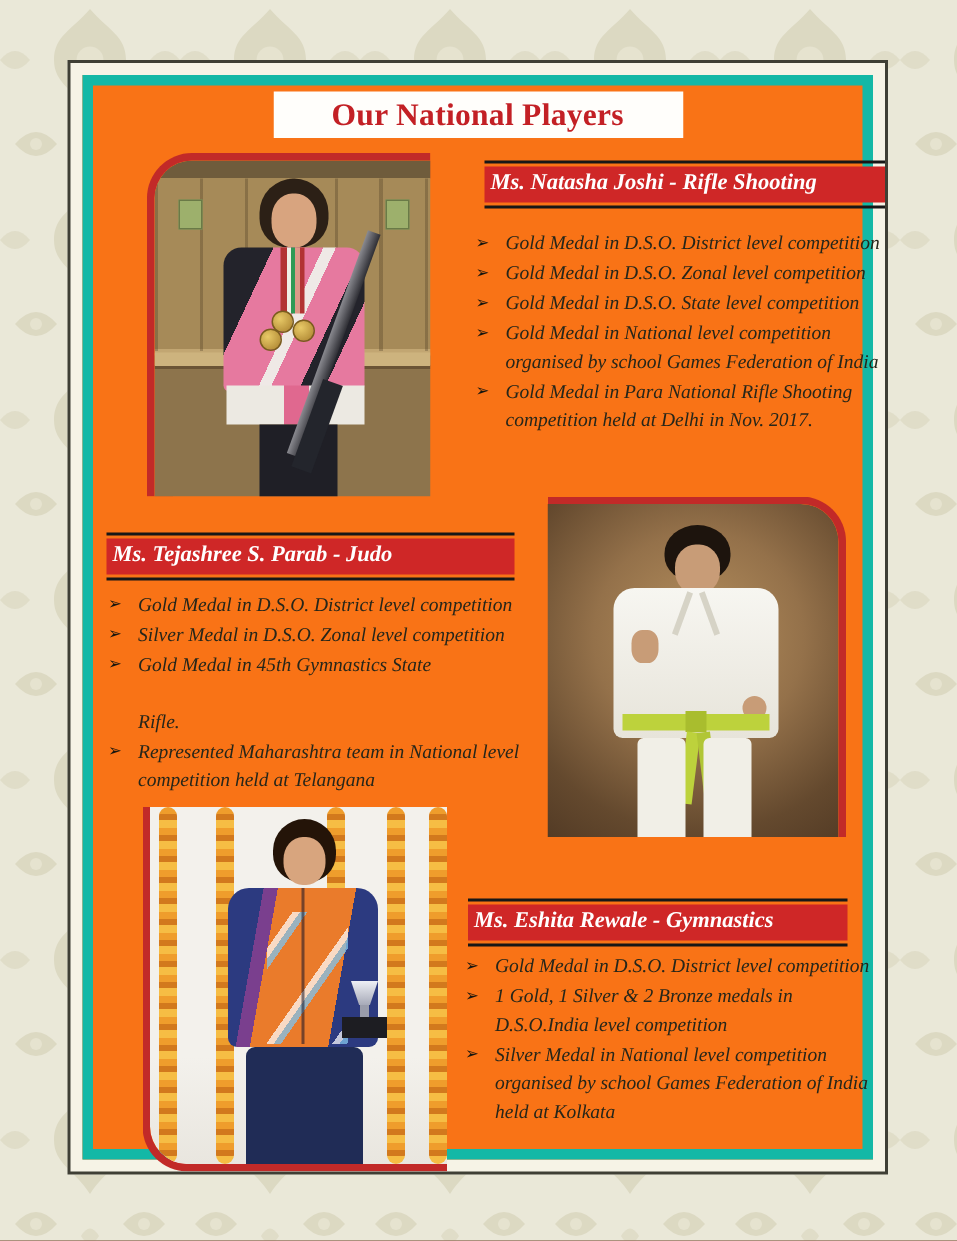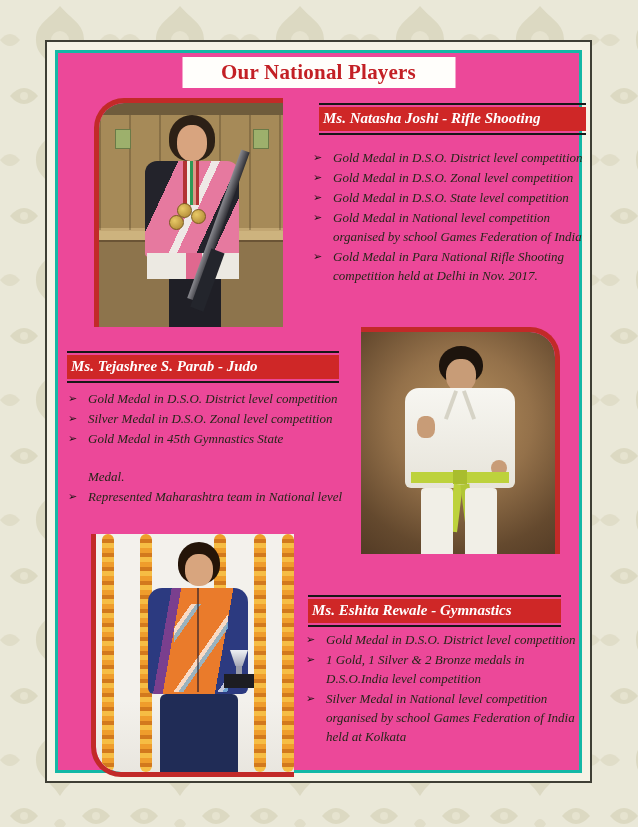--- a/index.html
+++ b/index.html
@@ -4,21 +4,21 @@
 <style>
   html,body{margin:0;padding:0;background:#777;}
   .page{position:relative;width:638px;height:827px;overflow:hidden;margin:0 auto;
         font-family:"Liberation Serif", serif;}
   .damask{position:absolute;left:0;top:0;}
 
   
   .sheet{position:absolute;left:45px;top:40px;width:547px;height:743px;
          box-sizing:border-box;border:2px solid #3f3f35;background:#f6f3e6;padding:8px;}
   .sheet-inner{position:relative;width:100%;height:100%;box-sizing:border-box;
-         border:3px solid #14b8a6;background:#ec4899;}
+         border:7px solid #14b8a6;background:#f97316;}
 
   
   .title-box{position:absolute;top:4px;left:50%;transform:translateX(-50%);
          width:273px;height:31px;background:#fffefb;display:flex;align-items:center;justify-content:center;}
   .title-box span{font-weight:bold;font-size:21px;color:#c32025;letter-spacing:.2px;}
 
   
   .ribbon{position:absolute;box-sizing:border-box;border-top:2px solid #171717;
           border-bottom:2px solid #171717;padding:2px 0;}
   .ribbon-inner{background:#cf2727;color:#ffffff;font-style:italic;font-weight:bold;
@@ -172,22 +172,22 @@
           <li><span class="arrow">➢</span><span class="seg bold">Gold Medal</span><span class="seg"> in </span><span class="seg bold">National level</span><span class="seg"> competition</span><br><span class="seg">organised by school Games Federation of India</span></li>
           <li><span class="arrow">➢</span><span class="seg bold">Gold Medal</span><span class="seg"> in Para National Rifle Shooting</span><br><span class="seg">competition held at Delhi in Nov. 2017.</span></li>
         </ul>
 
       <div class="ribbon ribbon2">
         <div class="ribbon-inner">Ms. Tejashree S. Parab - Judo</div>
       </div>
       <ul class="ach-list list2">
           <li><span class="arrow">➢</span><span class="seg bold">Gold Medal</span><span class="seg"> in D.S.O. </span><span class="seg bold">District level</span><span class="seg"> competition</span></li>
           <li><span class="arrow">➢</span><span class="seg bold">Silver Medal</span><span class="seg"> in D.S.O. </span><span class="seg bold">Zonal level</span><span class="seg"> competition</span></li>
-          <li><span class="arrow">➢</span><span class="seg bold">Gold Medal</span><span class="seg"> in 45th </span><span class="seg bold">Gymnastics State</span><br><br><span class="seg">Medal.</span></li>
-          <li><span class="arrow">➢</span><span class="seg">Represented Maharashtra team in </span><span class="seg bold">National level</span><br></li>
+          <li><span class="arrow">➢</span><span class="seg bold">Gold Medal</span><span class="seg"> in 45th </span><span class="seg bold">Gymnastics State</span><br><br><span class="seg">Rifle.</span></li>
+          <li><span class="arrow">➢</span><span class="seg">Represented Maharashtra team in </span><span class="seg bold">National level</span><br><span class="seg">competition held at Telangana</span></li>
         </ul>
       <div class="photo photo2">
         <div class="scene s2">
           <div class="s2-hair"></div>
           <div class="s2-face"></div>
           <div class="s2-gi"></div>
           <div class="s2-collar-l"></div>
           <div class="s2-collar-r"></div>
           <div class="s2-hand-l"></div>
           <div class="s2-hand-r"></div>

